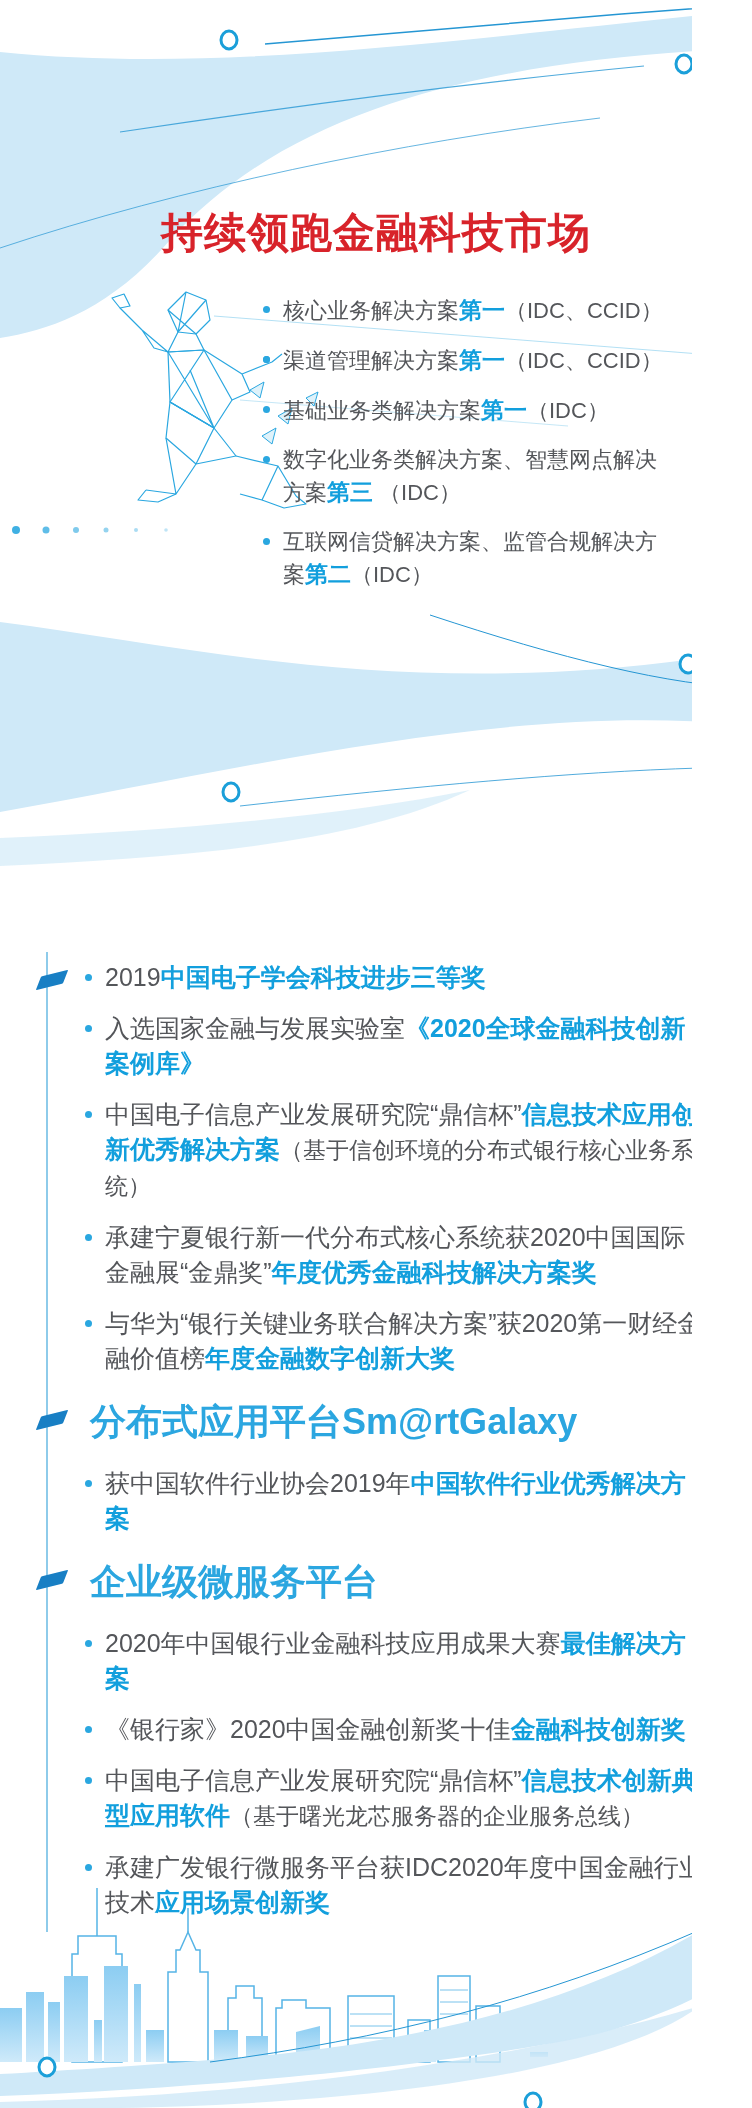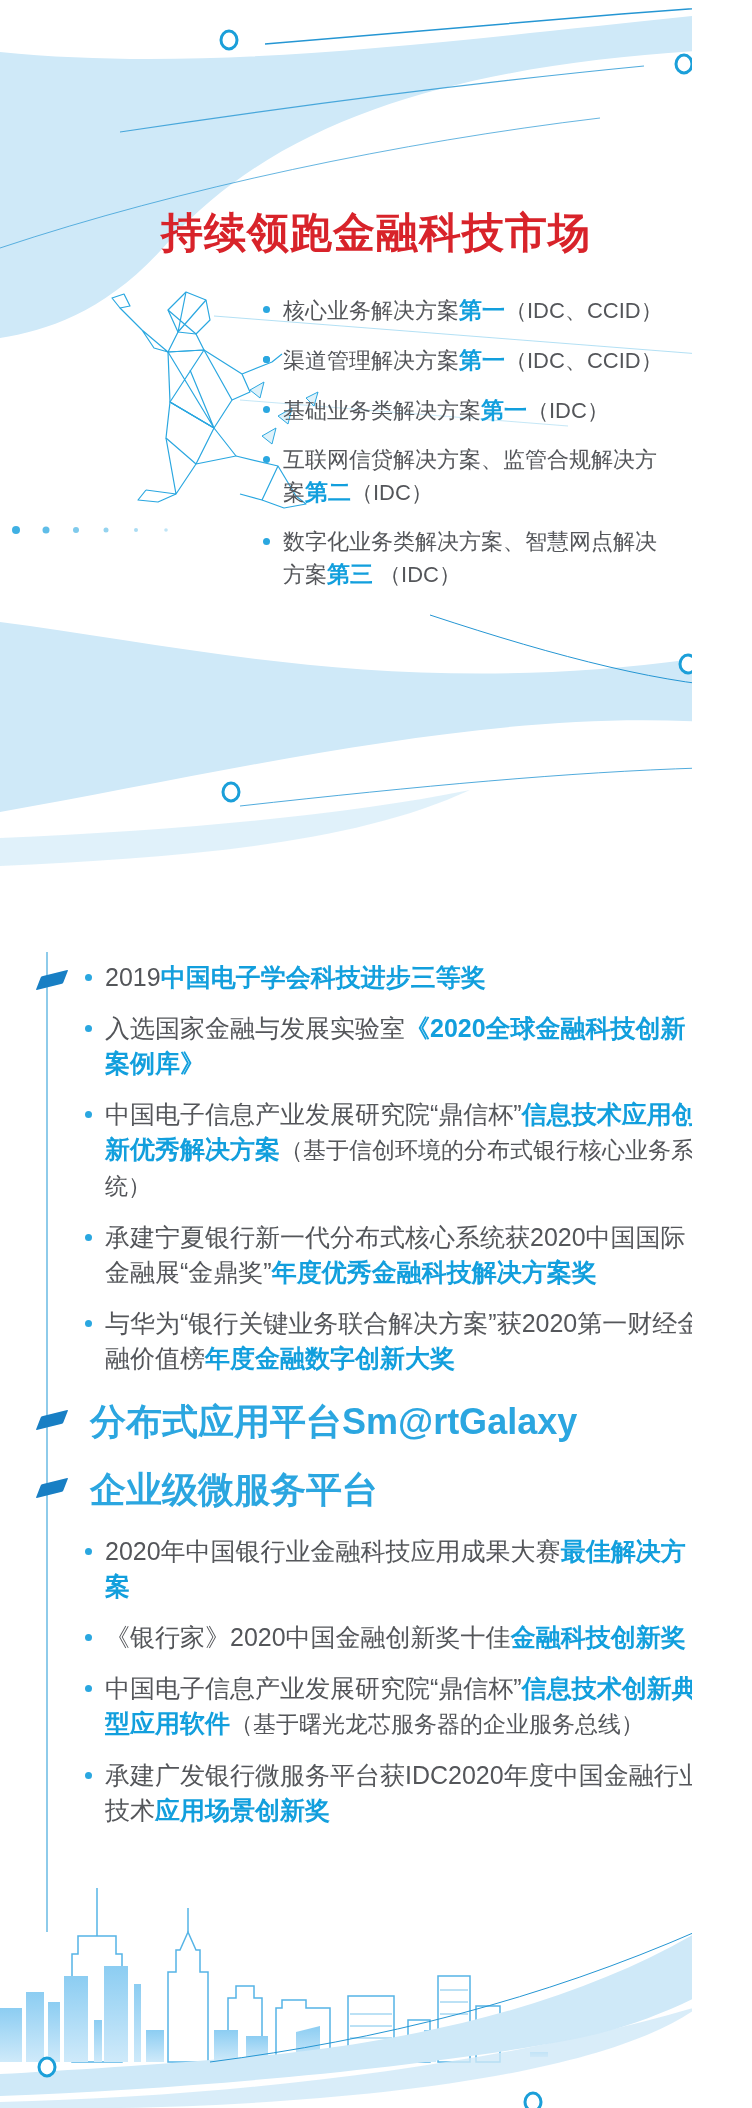--- a/index.html
+++ b/index.html
@@ -103,26 +103,26 @@
     <span><span class="seg-gray">渠道管理解决方案</span><span class="seg-rank">第一</span><span class="seg-gray">（IDC、CCID）</span></span>
   </li>
 
   <li class="rank-item">
     <span class="dot"></span>
     <span><span class="seg-gray">基础业务类解决方案</span><span class="seg-rank">第一</span><span class="seg-gray">（IDC）</span></span>
   </li>
 
   <li class="rank-item">
     <span class="dot"></span>
+    <span><span class="seg-gray">数字化业务类解决方案、智慧网点解决方案</span><span class="seg-rank">第三</span><span class="seg-gray"> （IDC）</span></span>
+  </li>
+
+  <li class="rank-item">
+    <span class="dot"></span>
     <span><span class="seg-gray">互联网信贷解决方案、监管合规解决方案</span><span class="seg-rank">第二</span><span class="seg-gray">（IDC）</span></span>
-  </li>
-
-  <li class="rank-item">
-    <span class="dot"></span>
-    <span><span class="seg-gray">数字化业务类解决方案、智慧网点解决方案</span><span class="seg-rank">第三</span><span class="seg-gray"> （IDC）</span></span>
   </li>
 </ul>
 
   <svg class="decor" style="left:0;top:600px" width="752" height="270" viewBox="0 0 752 270">
     <path d="M0,22 C200,48 430,106 752,50 L752,270 L0,270 Z" fill="#cfe9f8"></path>
     <path d="M0,212 C250,168 520,100 752,126 L752,270 L0,270 Z" fill="#ffffff"></path>
     <path d="M0,238 C190,230 350,214 470,190 C350,246 170,258 0,266 Z" fill="#cfe9f8" opacity="0.65"></path>
     <path d="M430,15 C560,58 670,86 752,88" stroke="#2596d3" stroke-width="1" fill="none"></path>
     <path d="M240,206 C420,186 570,172 700,168" stroke="#2596d3" stroke-width="1" fill="none" opacity="0.8"></path>
     <g>
@@ -160,20 +160,26 @@
 
   <li class="award-item">
     <span class="dot"></span>
     <span><span class="seg-gray">与华为“银行关键业务联合解决方案”获2020第一财经金融价值榜</span><span class="seg-blue">年度金融数字创新大奖</span></span>
   </li>
 </ul>
   </section>
 
   <section class="group">
     <h2 class="group-heading"><span class="flag"></span><span>分布式应用平台Sm@rtGalaxy</span></h2>
+    <ul class="award-list">
+  <li class="award-item">
+    <span class="dot"></span>
+    <span><span class="seg-gray">获中国软件行业协会2019年</span><span class="seg-blue">中国软件行业优秀解决方案</span></span>
+  </li>
+</ul>
   </section>
 
   <section class="group">
     <h2 class="group-heading"><span class="flag"></span><span>企业级微服务平台</span></h2>
     <ul class="award-list">
   <li class="award-item">
     <span class="dot"></span>
     <span><span class="seg-gray">2020年中国银行业金融科技应用成果大赛</span><span class="seg-blue">最佳解决方案</span></span>
   </li>
 

